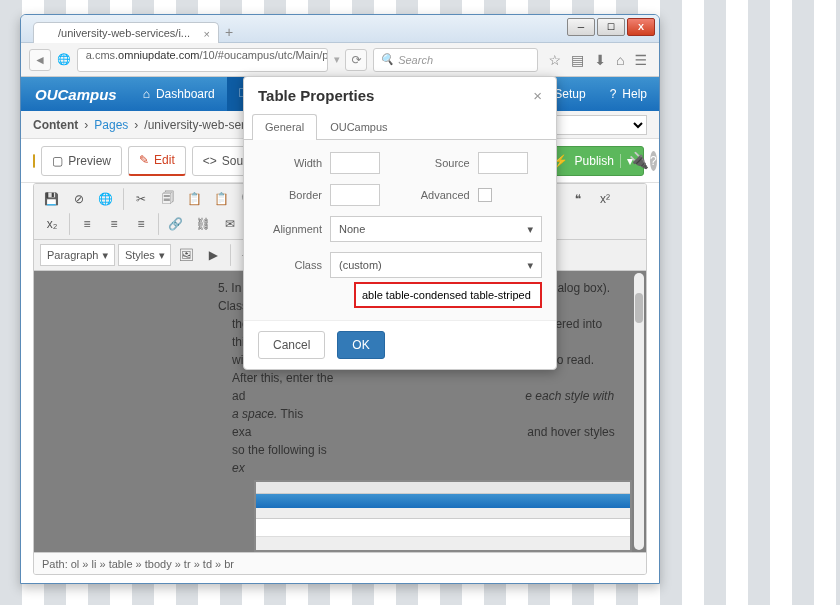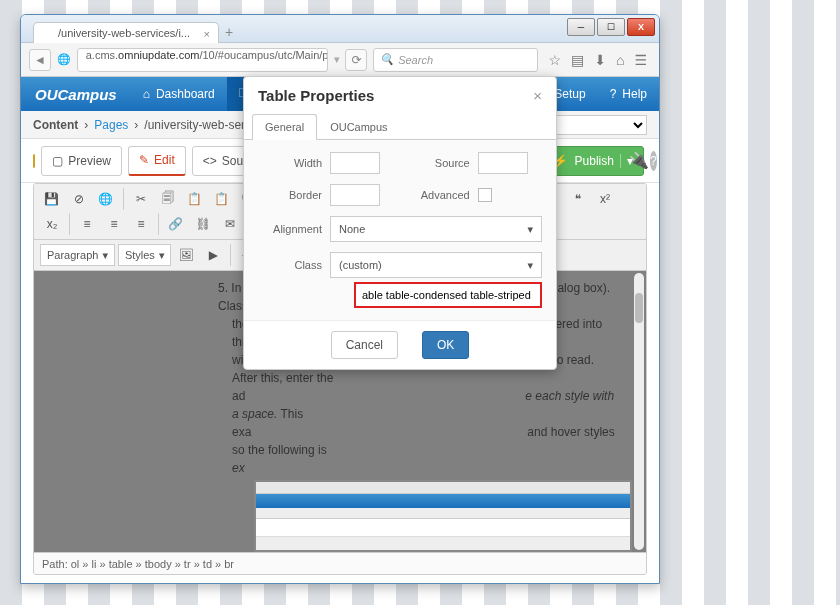--- a/index.html
+++ b/index.html
@@ -53,21 +53,21 @@
 .mtabs{display:flex;border-bottom:1px solid #ccc;padding:0 8px}
 .mtab{padding:6px 12px;font-size:11px;color:#666;border:1px solid transparent;border-bottom:none}
 .mtab.on{border-color:#ccc;background:#fff;border-radius:3px 3px 0 0;margin-bottom:-1px}
 .mbody{padding:12px 14px;background:#fafafa}
 .row{display:flex;justify-content:space-between;align-items:center;margin-bottom:10px;font-size:11px;color:#666}
 .row .lbl{width:64px;text-align:right;margin-right:8px}
 .row .fld{width:50px;height:22px;border:1px solid #ccc;background:#fff}
 .half{display:flex;align-items:center;width:48%}
 .sel{flex:1;height:26px;border:1px solid #ccc;background:#fff;padding:0 8px;display:flex;align-items:center;justify-content:space-between;color:#555}
 .clsinp{height:26px;border:2px solid #e02020;background:#fff;padding:0 6px;font-size:11px;display:flex;align-items:center;margin-left:96px;margin-top:4px}
-.mfoot{padding:10px 14px;display:flex;justify-content:center;gap:24px;border-top:1px solid #eee}
+.mfoot{padding:10px 14px;display:flex;justify-content:flex-start;gap:12px;border-top:1px solid #eee}
 .mbt{height:28px;padding:0 14px;border:1px solid #ccc;border-radius:3px;background:#fff;font-size:12px;color:#555}
 .mbt.ok{background:#337ab7;color:#fff;border-color:#2668a2}
 .ckbox{width:14px;height:14px;border:1px solid #bbb;background:#fff}
 .mini{position:absolute;left:220px;bottom:0;right:14px;height:72px;border:2px solid #888;background:#eee;overflow:hidden}
 .mini .mbar{height:14px;background:linear-gradient(#3d92d0,#1a6fbc)}
 .mini .mbread{height:11px;background:#eee;border-bottom:1px solid #ccc}
 </style>
 </head>
 <body>
 

